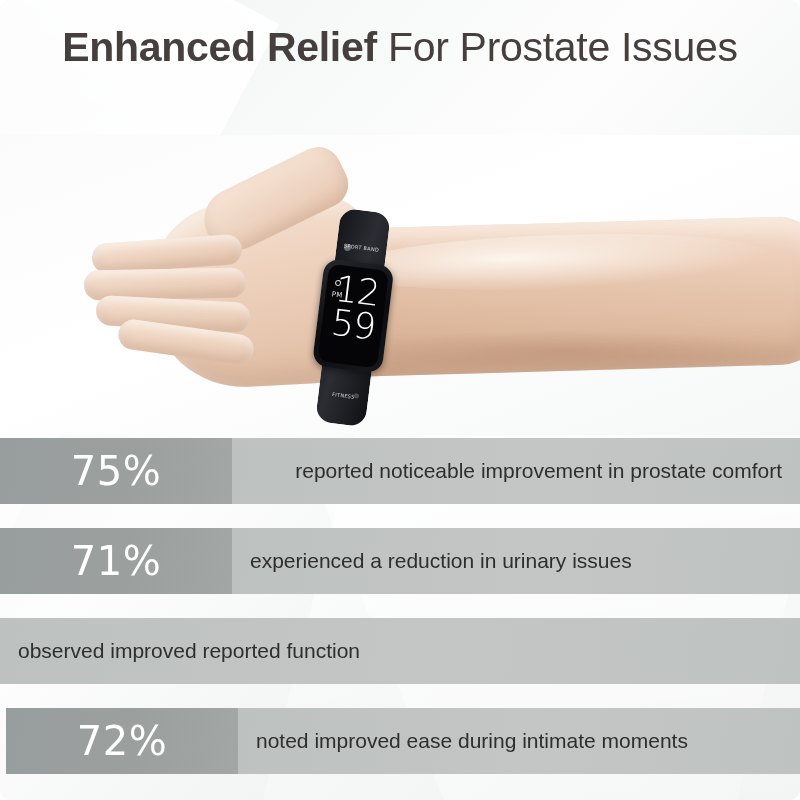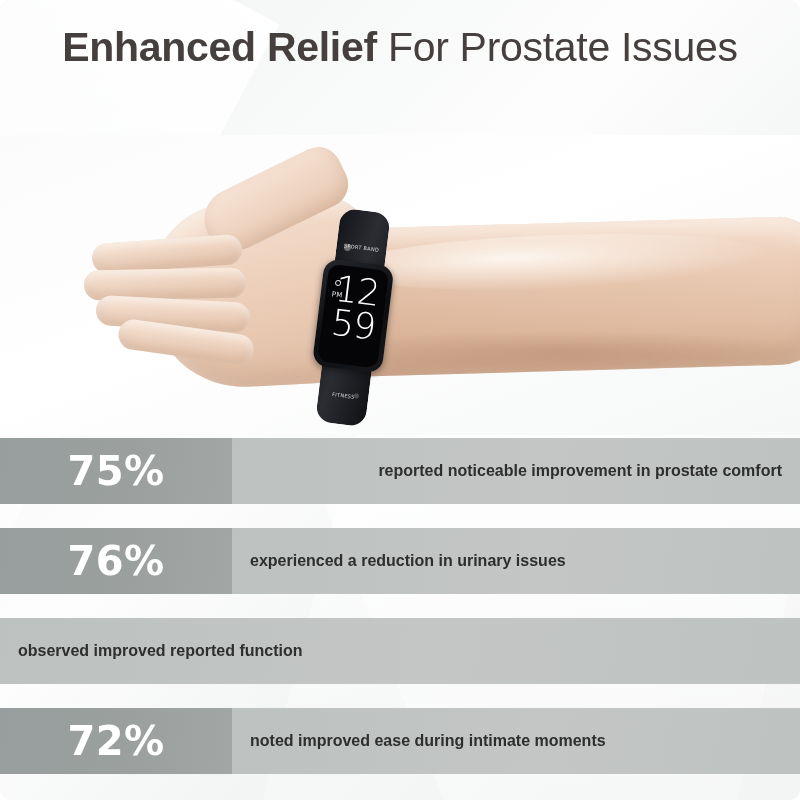--- a/index.html
+++ b/index.html
@@ -213,49 +213,48 @@
     left: 0; top: 438px;
     width: 800px;
   }
   .stat-row {
     position: relative;
     display: flex;
     align-items: stretch;
     height: 66px;
     margin-bottom: 24px;
   }
-  .stat-row:last-child { margin-bottom: 12px; }
+  .stat-row:last-child { margin-bottom: 12px; padding-left: 6px; }
 
   .stat-pct-block {
     flex: 0 0 232px;
     display: flex;
     align-items: center;
     justify-content: center;
     background: linear-gradient(95deg, #989e9d 0%, #9ba09f 55%, #a2a7a5 100%);
   }
   .stat-pct {
     color: #ffffff;
     font-size: 40px;
-    font-weight: 700;
+    font-weight: 400;
     letter-spacing: 0.5px;
     font-family: "DejaVu Sans", sans-serif;
   }
   .stat-text-block {
     flex: 1 1 auto;
     display: flex;
     align-items: center;
     background: linear-gradient(95deg, #bdc1c0 0%, #c3c6c5 55%, #bec2c1 100%);
     padding: 0 18px;
   }
   .stat-text {
     color: #2e2e2e;
-    font-size: 16px;
+    font-size: 21px;
     line-height: 1.2;
     width: 100%;
-    font-weight: bold;
   }
   .align-right  { text-align: right; }
   .align-center { text-align: left; }
 </style>
 </head>
 <body>
 
 <div id="page">
 
   <div class="bg-sweep bg-sweep-a"></div>
@@ -306,21 +305,21 @@
       <div class="stat-pct-block">
         <span class="stat-pct">75%</span>
       </div>
       <div class="stat-text-block">
         <span class="stat-text align-right">reported noticeable improvement in prostate comfort</span>
       </div>
     </div>
 
     <div class="stat-row">
       <div class="stat-pct-block">
-        <span class="stat-pct">76%</span>
+        <span class="stat-pct">71%</span>
       </div>
       <div class="stat-text-block">
         <span class="stat-text align-center">experienced a reduction in urinary issues</span>
       </div>
     </div>
 
     <div class="stat-row">
       <div class="stat-text-block">
         <span class="stat-text align-center">observed improved reported function</span>
       </div>

